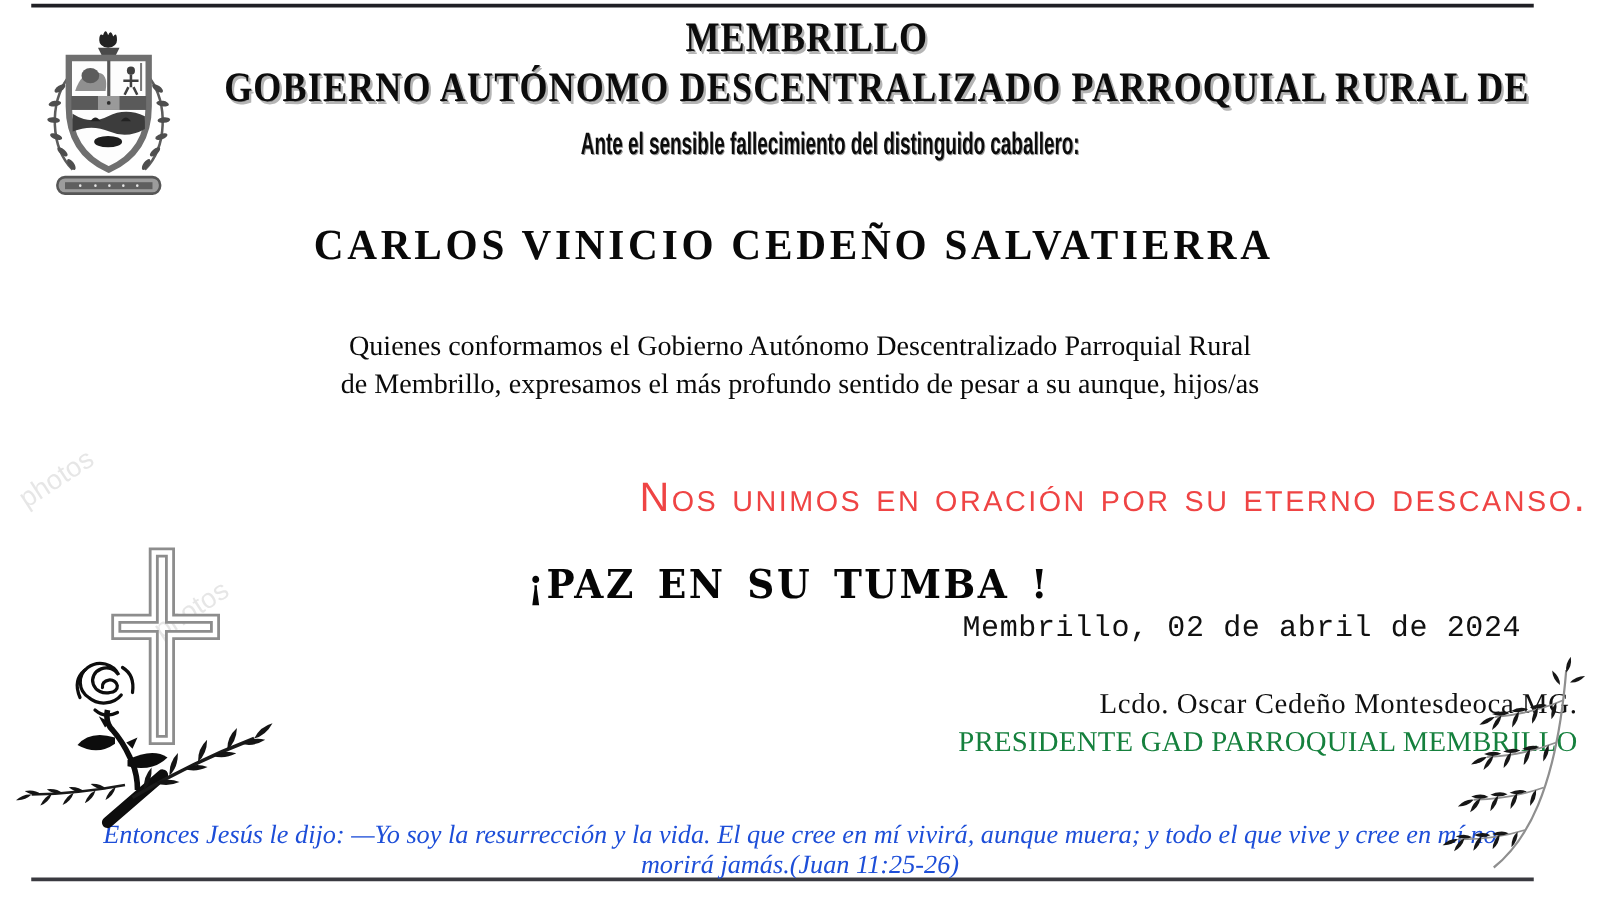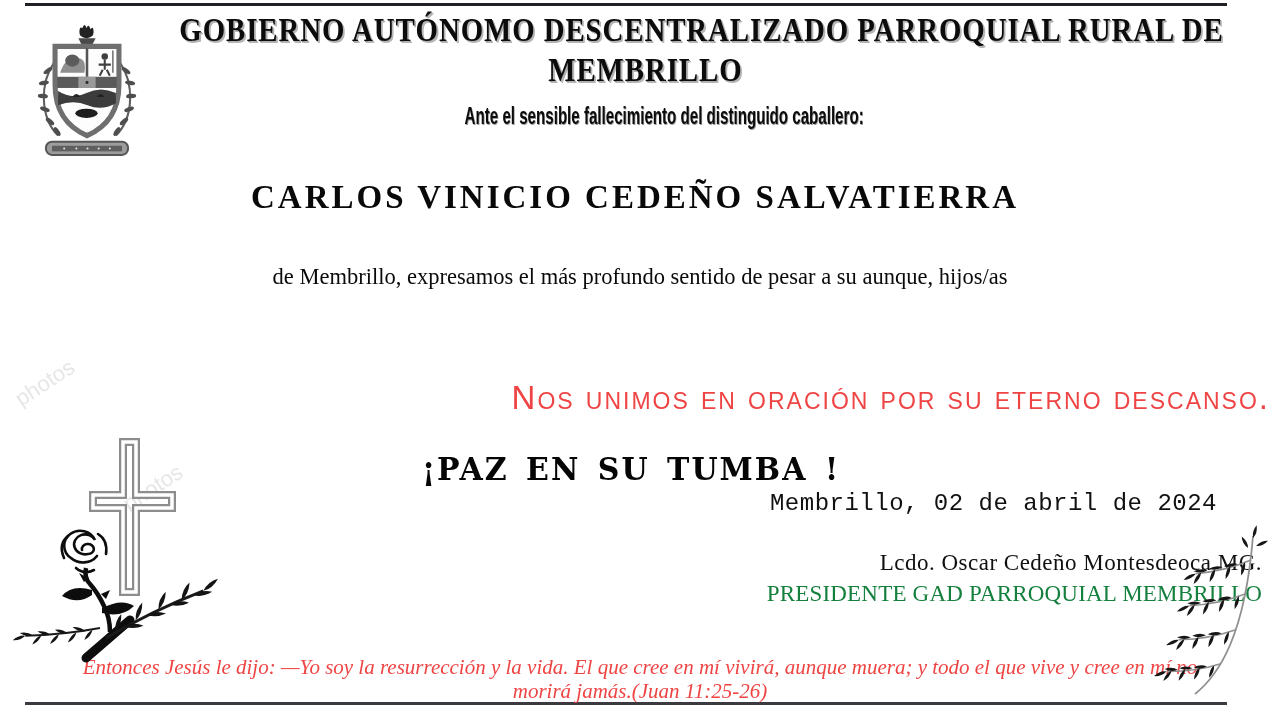--- a/index.html
+++ b/index.html
@@ -54,21 +54,21 @@
   .dateline{
     position:absolute;right:63px;top:490px;
     font-family:Liberation Mono, monospace;font-size:24px;color:#111;
     letter-spacing:0.5px;
   }
   .signature{position:absolute;left:0;top:550px;width:1262px;text-align:right;}
   .signature .sig-name{font-size:23px;color:#101010;letter-spacing:0.5px;}
   .signature .sig-title{font-size:23px;color:#15803d;margin-top:5px;letter-spacing:0.2px;}
   .verse{
     position:absolute;left:50%;transform:translateX(-50%);top:656px;width:1180px;
-    text-align:center;font-style:italic;font-size:21px;line-height:23.5px;color:#ef4444;
+    text-align:center;font-style:italic;font-size:21px;line-height:23.5px;color:#1d4ed8;
   }
   .watermark{
     position:absolute;font-family:"Liberation Sans", sans-serif;
     color:#c9c9c9;opacity:0.45;font-size:22px;pointer-events:none;
   }
   .wm1{left:12px;top:370px;transform:rotate(-33deg);}
   .wm2{left:120px;top:475px;transform:rotate(-33deg);}
   .left-art{position:absolute;left:2px;top:428px;width:232px;height:240px;}
   .right-art{position:absolute;left:1150px;top:522px;width:130px;height:176px;}
 </style>
@@ -127,30 +127,31 @@
   <rect x="12" y="120" width="81" height="13" rx="6" fill="#9c9c9c" stroke="#565656" stroke-width="2"></rect>
   <rect x="18" y="124" width="69" height="5.5" fill="#5f5f5f"></rect>
   <circle cx="30" cy="126.7" r="1" fill="#e8e8e8"></circle>
     <circle cx="42" cy="126.7" r="1" fill="#e8e8e8"></circle>
   <circle cx="53" cy="126.7" r="1" fill="#e8e8e8"></circle>
     <circle cx="64" cy="126.7" r="1" fill="#e8e8e8"></circle>
   <circle cx="75" cy="126.7" r="1" fill="#e8e8e8"></circle>
 </svg>
 
 <div class="title-block">
+  <div><span class="title-line">MEMBRILLO</span></div>
   <div><span class="title-line">GOBIERNO AUTÓNOMO DESCENTRALIZADO PARROQUIAL RURAL DE</span></div>
-  <div><span class="title-line">MEMBRILLO</span></div>
 </div>
 <div class="intro">
   <span>Ante el sensible fallecimiento del distinguido caballero:</span>
 </div>
 
 <div class="deceased-name">CARLOS VINICIO CEDEÑO SALVATIERRA</div>
 
 <div class="condolence">
+  <div>Quienes conformamos el Gobierno Autónomo Descentralizado Parroquial Rural</div>
   <div>de Membrillo, expresamos el más profundo sentido de pesar a su aunque, hijos/as</div>
 </div>
 
 <div class="prayer">Nos unimos en oración por su eterno descanso.</div>
 
 <div class="peace">¡PAZ EN SU TUMBA !</div>
 
 <div class="dateline">Membrillo, 02 de abril de 2024</div>
 
 <div class="signature">

